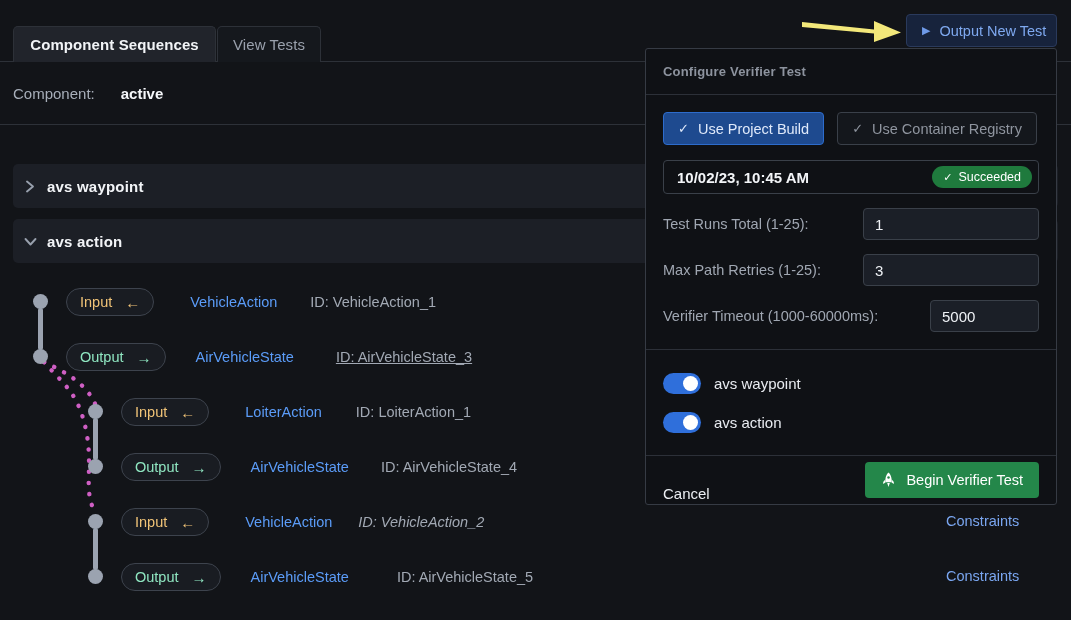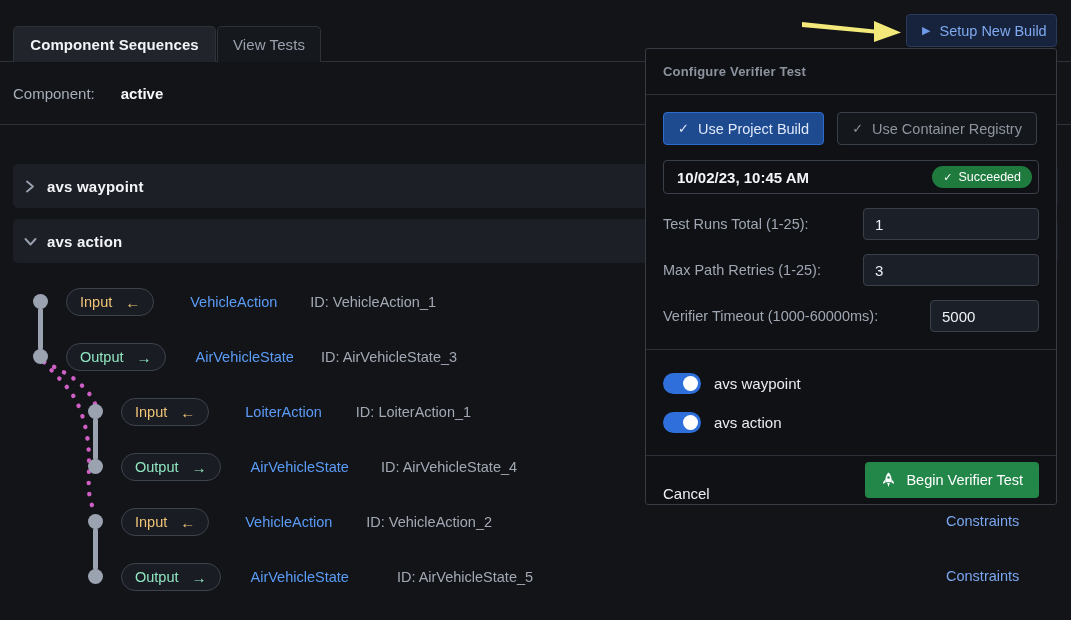--- a/index.html
+++ b/index.html
@@ -241,21 +241,21 @@
     <span class="type-name" style="margin-left:28px;">VehicleAction</span>
     <span class="id-text" style="margin-left:25px;">ID: VehicleAction_1</span>
   </div>
 
   <div class="seq-row" style="left:66px; top:342px;">
     <span class="pill output">
       <span>Output</span>
       <span class="arrow">→</span>
     </span>
     <span class="type-name" style="margin-left:22px;">AirVehicleState</span>
-    <span class="id-text" style="margin-left:19px;">ID: AirVehicleState_3</span>
+    <span class="id-text" style="margin-left:34px;text-decoration:underline;">ID: AirVehicleState_3</span>
   </div>
 
   <div class="seq-row" style="left:121px; top:397px;">
     <span class="pill input">
       <span>Input</span>
       <span class="arrow">←</span>
     </span>
     <span class="type-name" style="margin-left:28px;">LoiterAction</span>
     <span class="id-text" style="margin-left:26px;">ID: LoiterAction_1</span>
   </div>
@@ -268,42 +268,42 @@
     <span class="type-name" style="margin-left:22px;">AirVehicleState</span>
     <span class="id-text" style="margin-left:24px;">ID: AirVehicleState_4</span>
   </div>
 
   <div class="seq-row" style="left:121px; top:507px;">
     <span class="pill input">
       <span>Input</span>
       <span class="arrow">←</span>
     </span>
     <span class="type-name" style="margin-left:28px;">VehicleAction</span>
-    <span class="id-text" style="margin-left:26px;">ID: VehicleAction_2</span>
+    <span class="id-text" style="margin-left:18px;font-style:italic;">ID: VehicleAction_2</span>
   </div>
 
   <div class="seq-row" style="left:121px; top:562px;">
     <span class="pill output">
       <span>Output</span>
       <span class="arrow">→</span>
     </span>
     <span class="type-name" style="margin-left:22px;">AirVehicleState</span>
     <span class="id-text" style="margin-left:40px;">ID: AirVehicleState_5</span>
   </div>
 
   <span class="constraints-link" style="left:946px; top:513px;">Constraints</span>
   <span class="constraints-link" style="left:946px; top:568px;">Constraints</span>
 
   <svg id="pointer-arrow" width="104" height="32" viewBox="0 0 104 32">
     <path d="M2,10 L74,17.5 L74,9 L101,20.5 L74,30 L74,21.5 L2,15 Z" fill="#f3e87a"></path>
   </svg>
 
   <div id="setup-new-test">
     <span class="tri">▶</span>
-    <span>Setup New Build</span>
+    <span>Output New Test</span>
   </div>
 
   <div id="dialog">
 
     <div class="dlg-head">
       <span class="dlg-title">Configure Verifier Test</span>
     </div>
 
     <div class="dlg-body">
 

